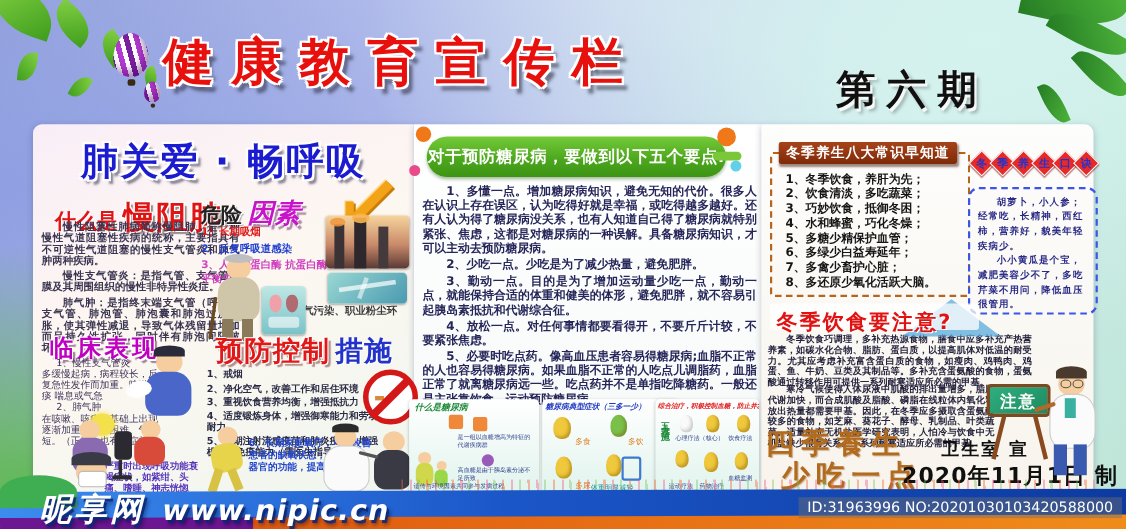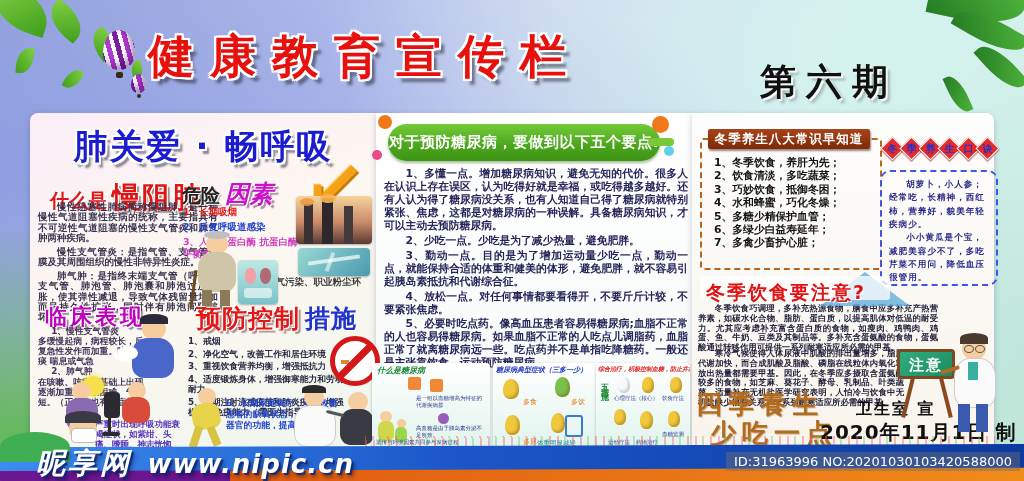--- a/index.html
+++ b/index.html
@@ -43,21 +43,21 @@
   .danger-2{font-size:24px;color:#c813c8;font-weight:bold;font-style:italic;
     text-shadow:-1px -1px 0 #fff,1px 1px 0 #fff,3px 3px 1px rgba(70,10,70,.45);}
   .factors{left:183px;top:206px;width:118px;font-size:9.5px;font-weight:bold;line-height:1.25;}
   .factors div{margin-bottom:3px;}
   .factors div:nth-child(1){color:#e01818;}
   .factors div:nth-child(2){color:#2040d0;}
   .factors div:nth-child(3){color:#d040c0;}
   .factor-4{left:250px;top:276px;width:118px;font-size:9.5px;font-weight:bold;color:#3a3a3a;}
   .clinical-title{left:45px;top:302px;font-size:22px;font-weight:bold;letter-spacing:3px;color:#c000c0;
     text-shadow:-1px -1px 0 #fff,1px -1px 0 #fff,-1px 1px 0 #fff,1px 1px 0 #fff,3px 3px 1px rgba(60,10,60,.5);white-space:nowrap;}
-  .clinical{left:38px;top:326px;width:110px;font-size:8.8px;line-height:1.15;color:#40355a;font-weight:bold;}
+  .clinical{left:38px;top:326px;width:110px;font-size:8.8px;line-height:1.15;color:#40355a;font-weight:normal;}
   .clinical div.num{text-indent:1.5em;}
   .severe{left:95px;top:420px;width:92px;font-size:8.5px;line-height:1.15;color:#5533bb;font-weight:bold;}
   .prevent-1{font-size:25px;color:#e01818;font-weight:bold;letter-spacing:1px;
     text-shadow:-1px -1px 0 #fff,1px 1px 0 #fff,3px 3px 1px rgba(90,20,20,.45);}
   .prevent-2{font-size:25px;color:#2233cc;font-weight:bold;letter-spacing:1px;text-shadow:1px 1px 0 #fff;}
   .prevent-list{left:188px;top:336px;width:164px;font-size:8.8px;line-height:1.2;color:#2a2a44;font-weight:bold;}
   .prevent-list div{margin-bottom:2px;}
   .prevent-6{left:226px;top:398px;width:112px;font-size:8.8px;line-height:1.25;color:#2244cc;font-weight:bold;}
   .nosmoke{left:330px;top:336px;width:50px;height:50px;border-radius:50%;background:#fff;border:5px solid #d41818;box-sizing:border-box;}
   .nosmoke .bar{position:absolute;left:-3px;top:17px;width:46px;height:7px;background:#d41818;transform:rotate(-45deg);}
@@ -327,20 +327,21 @@
   <div class="abs tips-box"></div>
   <div class="abs tips-banner">冬季养生八大常识早知道</div>
   <div class="abs tips-list">
     <div>1、冬季饮食，养肝为先；</div>
     <div>2、饮食清淡，多吃蔬菜；</div>
     <div>3、巧妙饮食，抵御冬困；</div>
     <div>4、水和蜂蜜，巧化冬燥；</div>
     <div>5、多糖少精保护血管；</div>
     <div>6、多绿少白益寿延年；</div>
     <div>7、多禽少畜护心脏；</div>
+    <div>8、多还原少氧化活跃大脑。</div>
   </div>
 
   <div class="abs diamond-row">
     <div class="diamond">
         <span>冬</span>
       </div>
     <div class="diamond">
         <span>季</span>
       </div>
     <div class="diamond">

